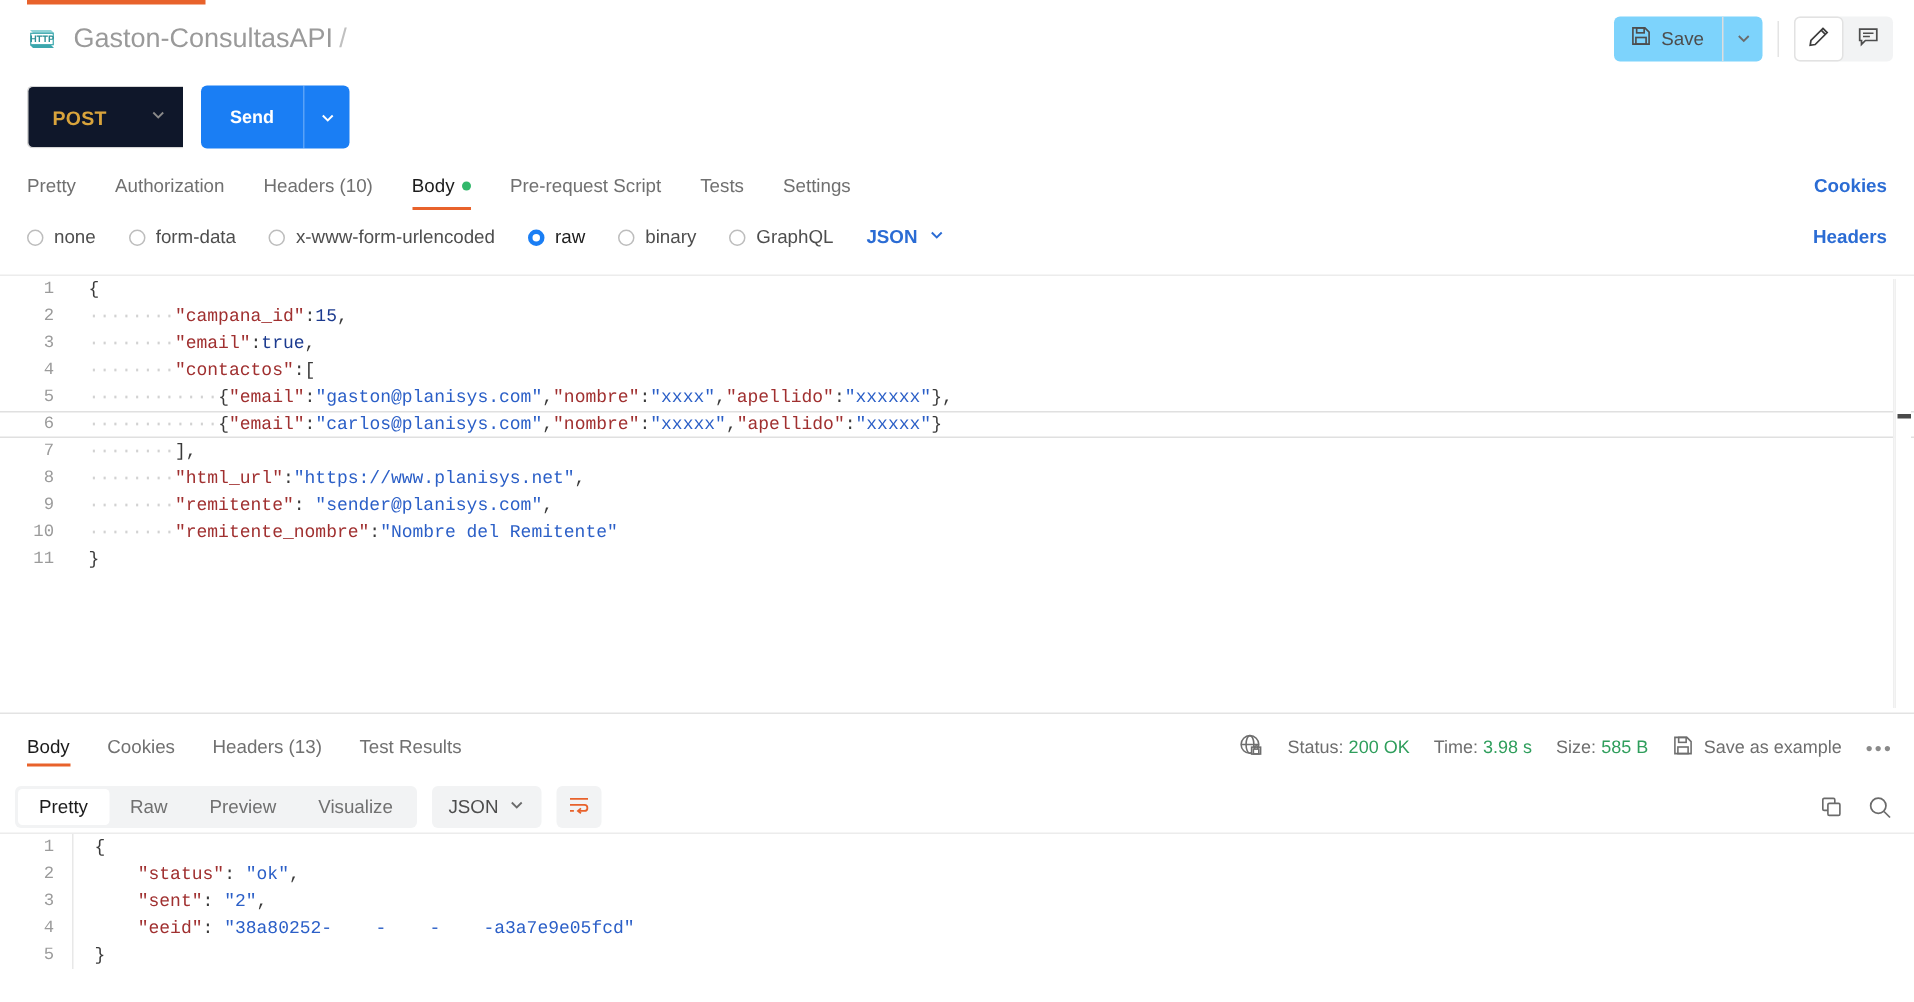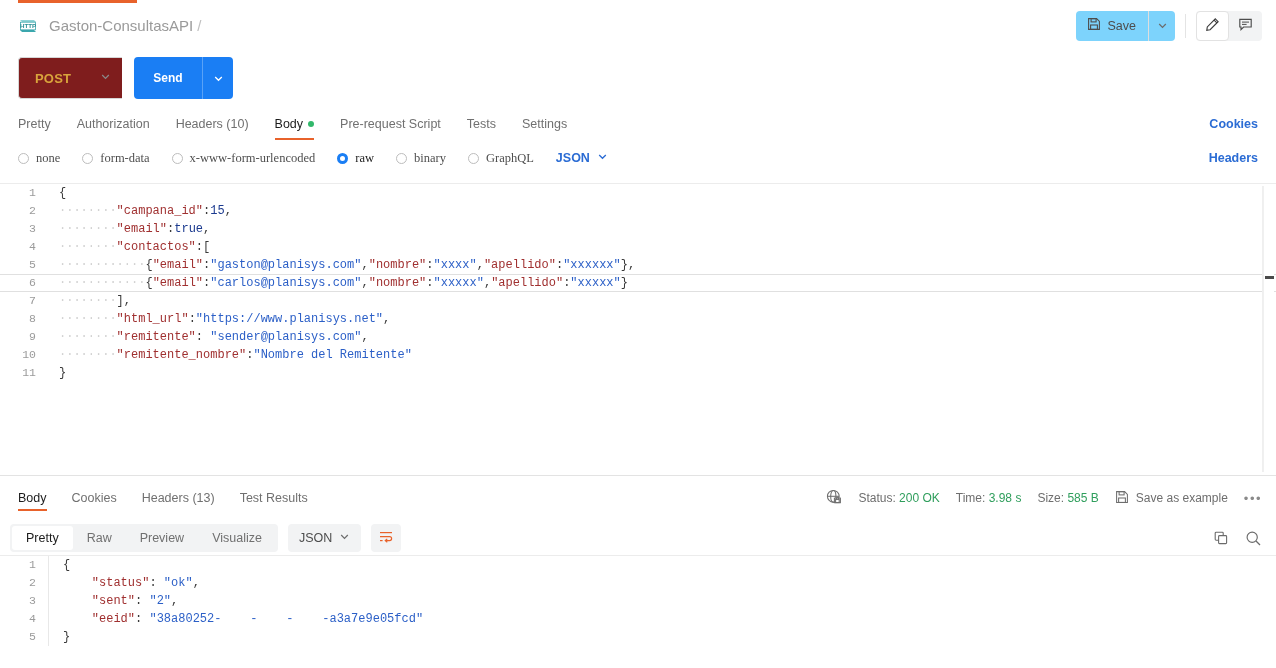--- a/index.html
+++ b/index.html
@@ -21,21 +21,21 @@
 
   
   .header {
     position: absolute; left: 0; top: 3px; width: 1276px; height: 45px;
     display: flex; align-items: center;
   }
   .http-badge {
     margin-left: 17px; width: 22px; height: 20px;
     display: flex; align-items: center; justify-content: center;
   }
-  .crumbs { margin-left: 10px; display: flex; align-items: baseline; gap: 4px; font-size: 15px; justify-content: flex-end; }
+  .crumbs { margin-left: 10px; display: flex; align-items: baseline; gap: 4px; font-size: 18px; justify-content: flex-end; }
   .crumb-collection { color: #9a9a9a; }
   .crumb-sep { color: #c0c0c0; }
   .crumb-request { color: #212121; font-weight: bold; }
 
   .header-right {
     margin-left: auto; margin-right: 14px;
     display: flex; align-items: center; gap: 10px;
   }
   .save-group {
     display: flex; align-items: stretch; height: 30px;
@@ -63,21 +63,21 @@
 
   
   .url-row {
     position: absolute; left: 0; top: 55px; width: 1276px; height: 46px;
     display: flex; align-items: center; padding: 0 18px;
   }
   .method-box {
     width: 104px; height: 42px; border: 1px solid #d6d6d6;
     border-right: none; border-radius: 4px 0 0 4px;
     display: flex; align-items: center; justify-content: space-between;
-    padding: 0 11px 0 16px; cursor: pointer; background: #7f1d1d;
+    padding: 0 11px 0 16px; cursor: pointer; background: #0f172a;
   }
   .method-label { color: #d9a43c; font-weight: bold; font-size: 13px; letter-spacing: .2px; }
   .url-box {
     flex: 1; height: 42px;
     border: 2px solid #7eb3f5; border-radius: 4px;
     display: flex; align-items: center; padding: 0 12px;
     background: #fff; margin-left: -1px;
     box-shadow: 0 0 0 2px rgba(126,179,245,.20);
   }
   .url-text { font-size: 13px; color: #2f2f2f; white-space: nowrap; }
@@ -117,21 +117,21 @@
     margin-left: auto; color: #2b6cd4; font-weight: bold; font-size: 12.5px; cursor: pointer;
   }
 
   
   .body-row {
     position: absolute; left: 0; top: 144px; width: 1276px; height: 28px;
     display: flex; align-items: center; padding: 0 18px;
   }
   .radio-opt {
     display: flex; align-items: center; gap: 7px; margin-right: 22px;
-    font-size: 12.5px; color: #4e4e4e; cursor: pointer; font-family: Liberation Serif, serif;
+    font-size: 12.5px; color: #4e4e4e; cursor: pointer;
   }
   .radio-circle {
     width: 11px; height: 11px; border-radius: 50%;
     border: 1.3px solid #bdbdbd; background: #fff;
   }
   .radio-opt.sel .radio-circle { border-color: #1a7ef4; border-width: 3px; }
   .radio-opt.sel { color: #1c1c1c; }
   .json-select {
     display: flex; align-items: center; gap: 7px;
     color: #2b6cd4; font-weight: bold; font-size: 12.5px; cursor: pointer;

